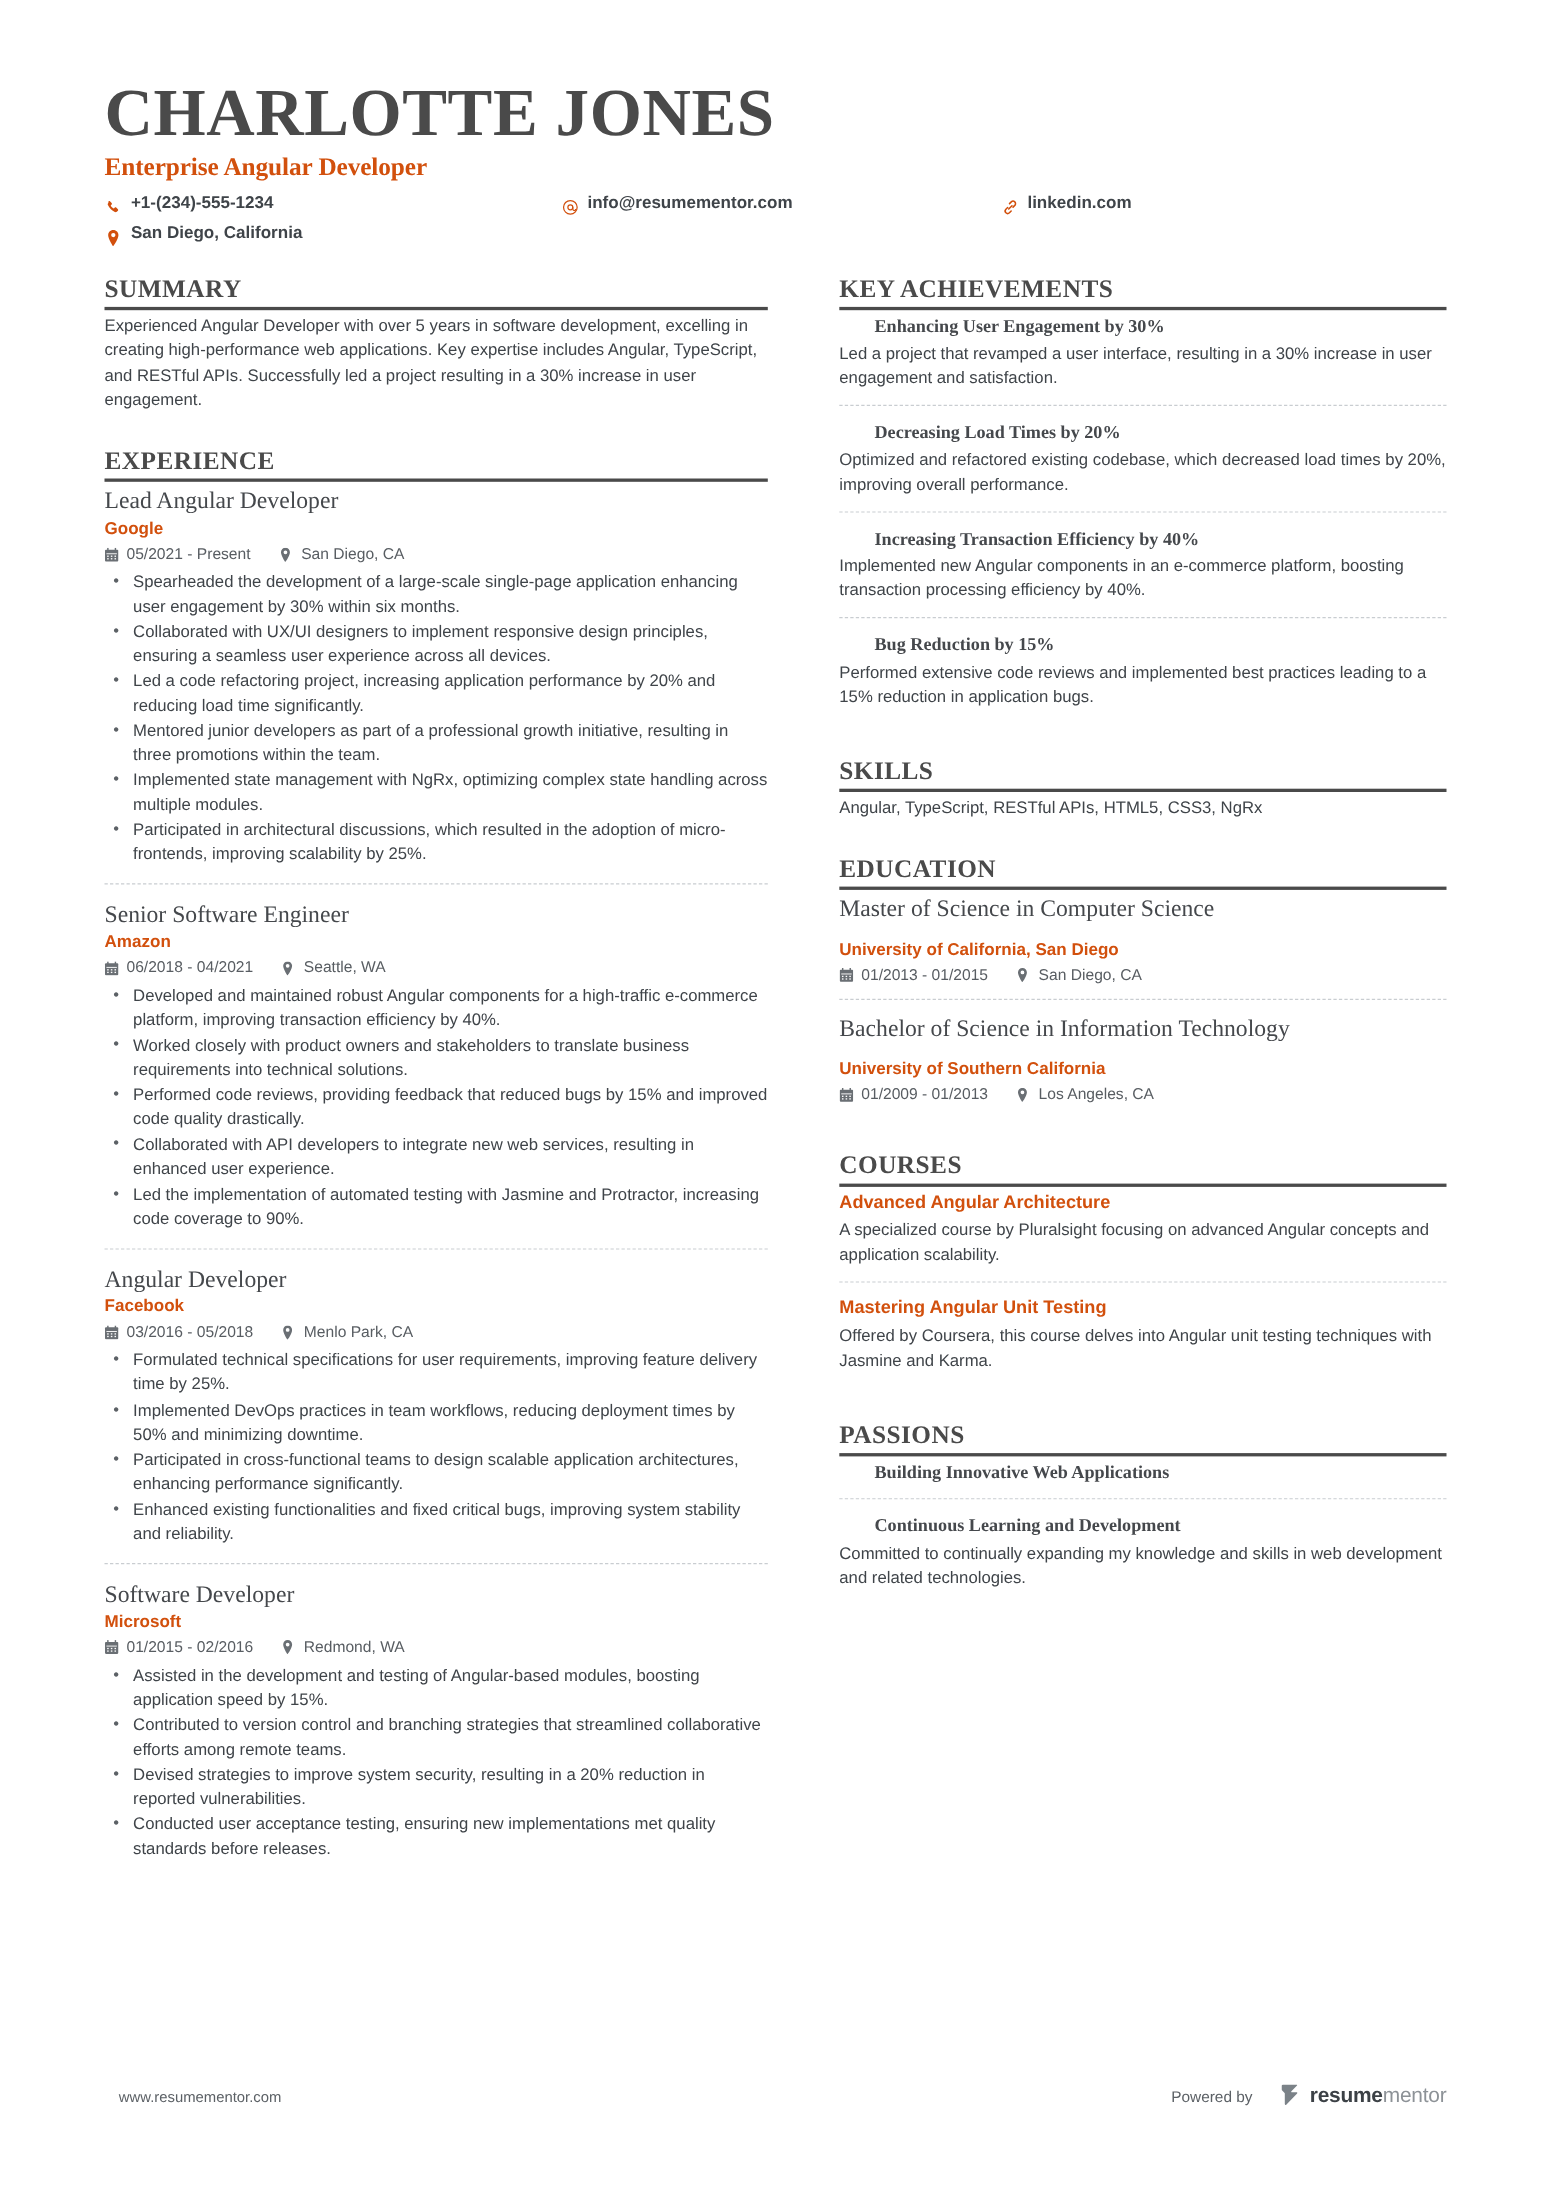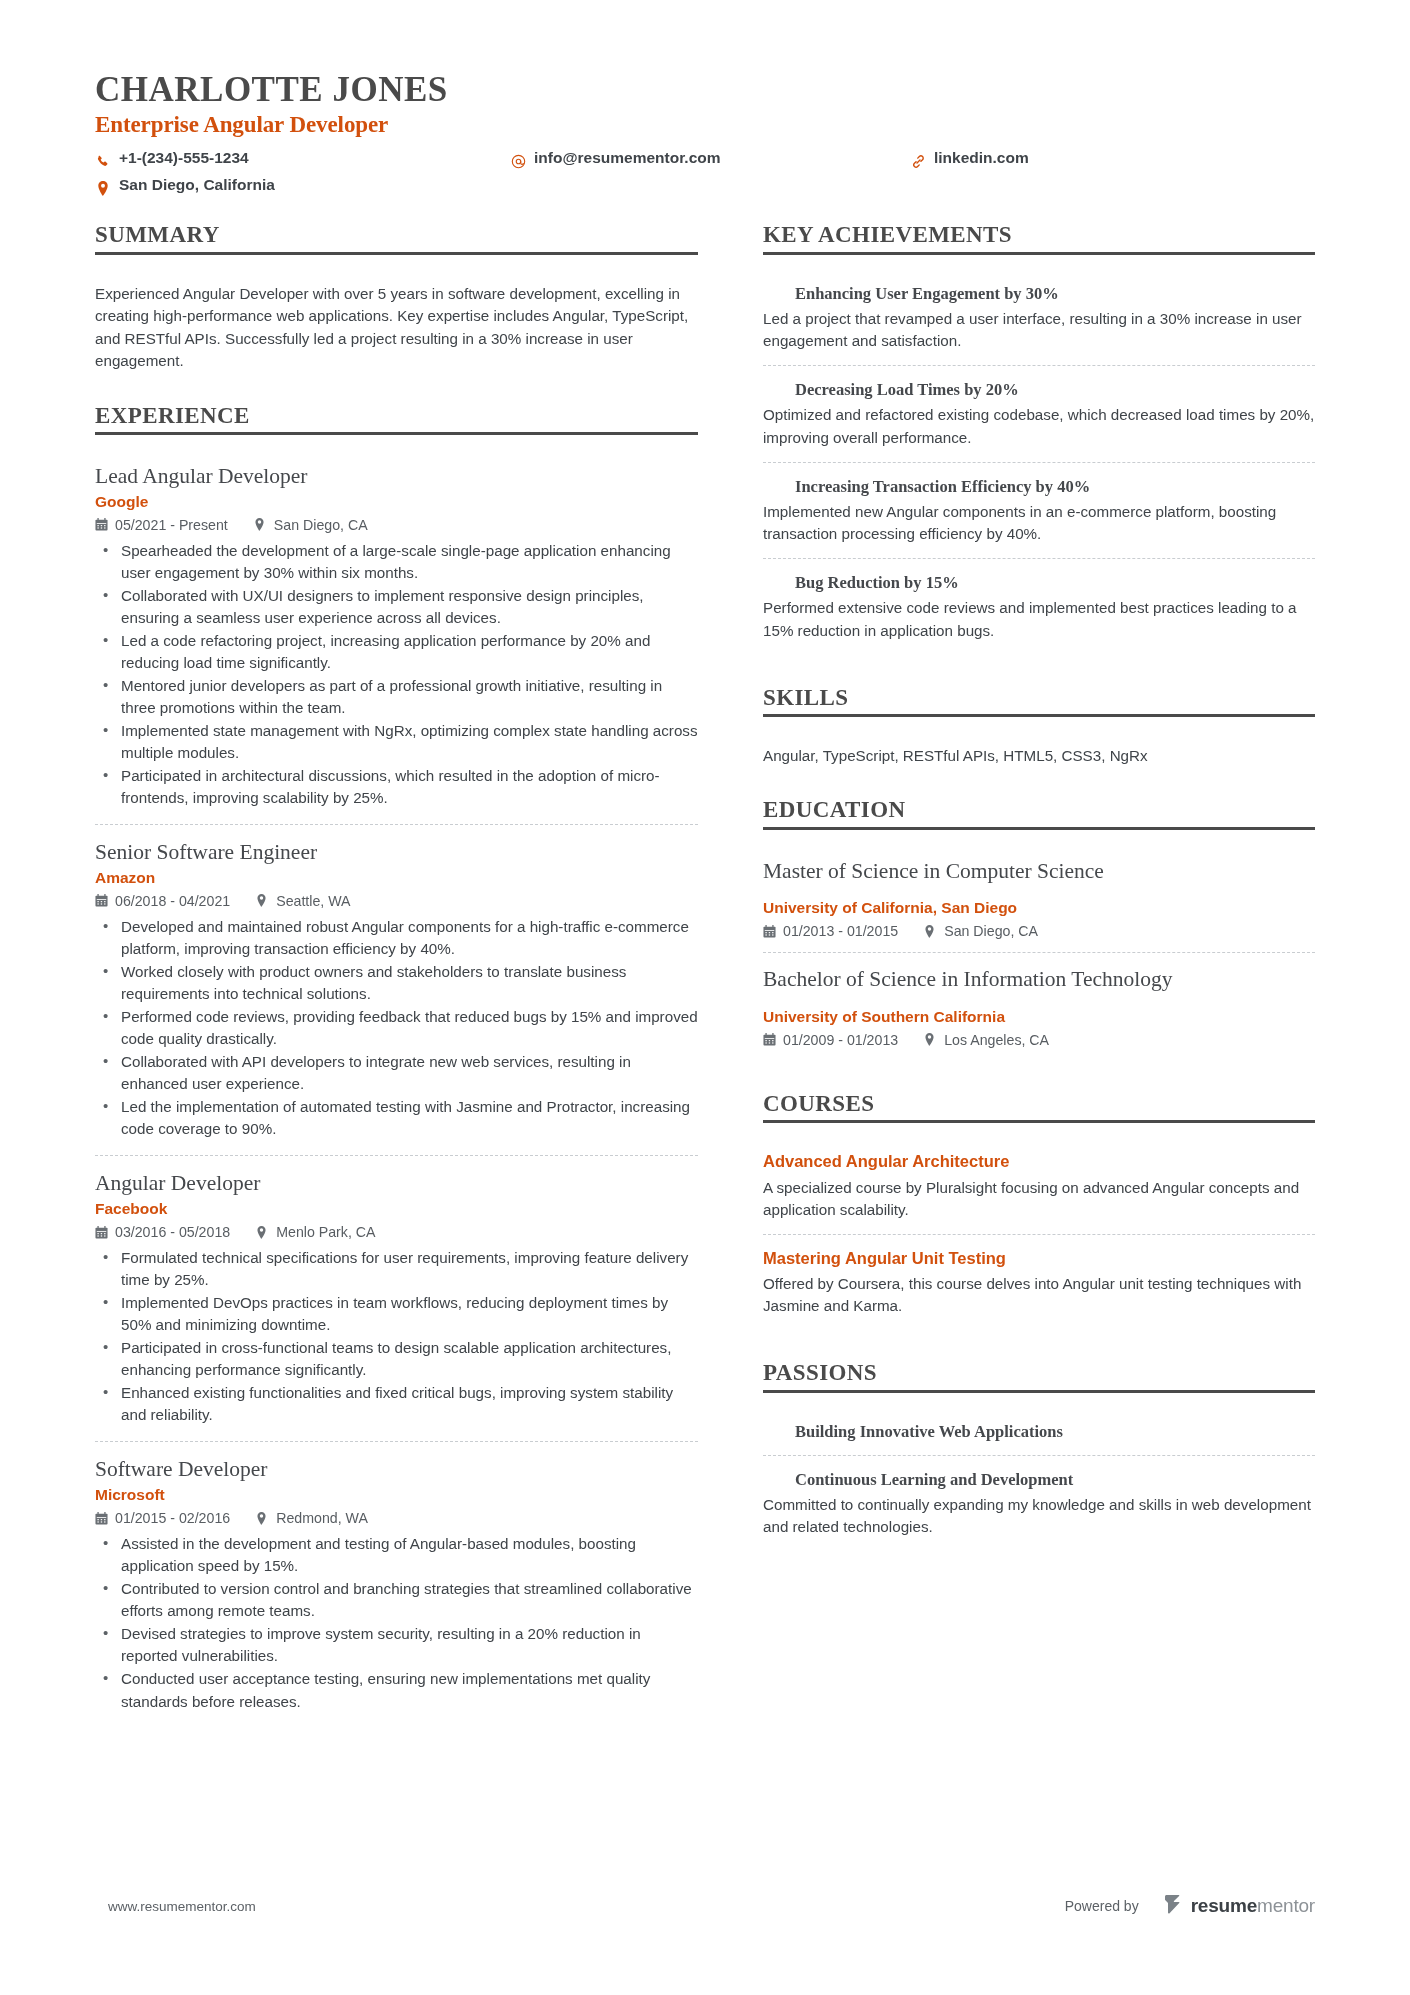--- a/index.html
+++ b/index.html
@@ -23,21 +23,21 @@
     padding: 72px 95px 0 95px;
     position: relative;
   }
 
   
   .header { margin-bottom: 26px; }
 
   .name {
     font-family: "Liberation Serif", serif;
     font-weight: bold;
-    font-size: 35px;
+    font-size: 61px;
     letter-spacing: 0.5px;
     color: #4a4a4a;
     line-height: 1.05;
   }
 
   .job-title {
     font-family: "Liberation Serif", serif;
     font-weight: bold;
     font-size: 23px;
     color: #d2500d;
@@ -88,21 +88,21 @@
     font-weight: bold;
     font-size: 23px;
     letter-spacing: 0.4px;
     color: #4a4a4a;
     text-transform: uppercase;
     padding-bottom: 4px;
     border-bottom: 3px solid #4a4a4a;
     line-height: 1.1;
   }
 
-  .sec-body { padding-top: 28px; }
+  .sec-body { padding-top: 4px; }
 
   
   p.para {
     font-size: 15.2px;
     line-height: 1.48;
     color: #3f4449;
   }
 
   
   .job { padding-bottom: 14px; }

